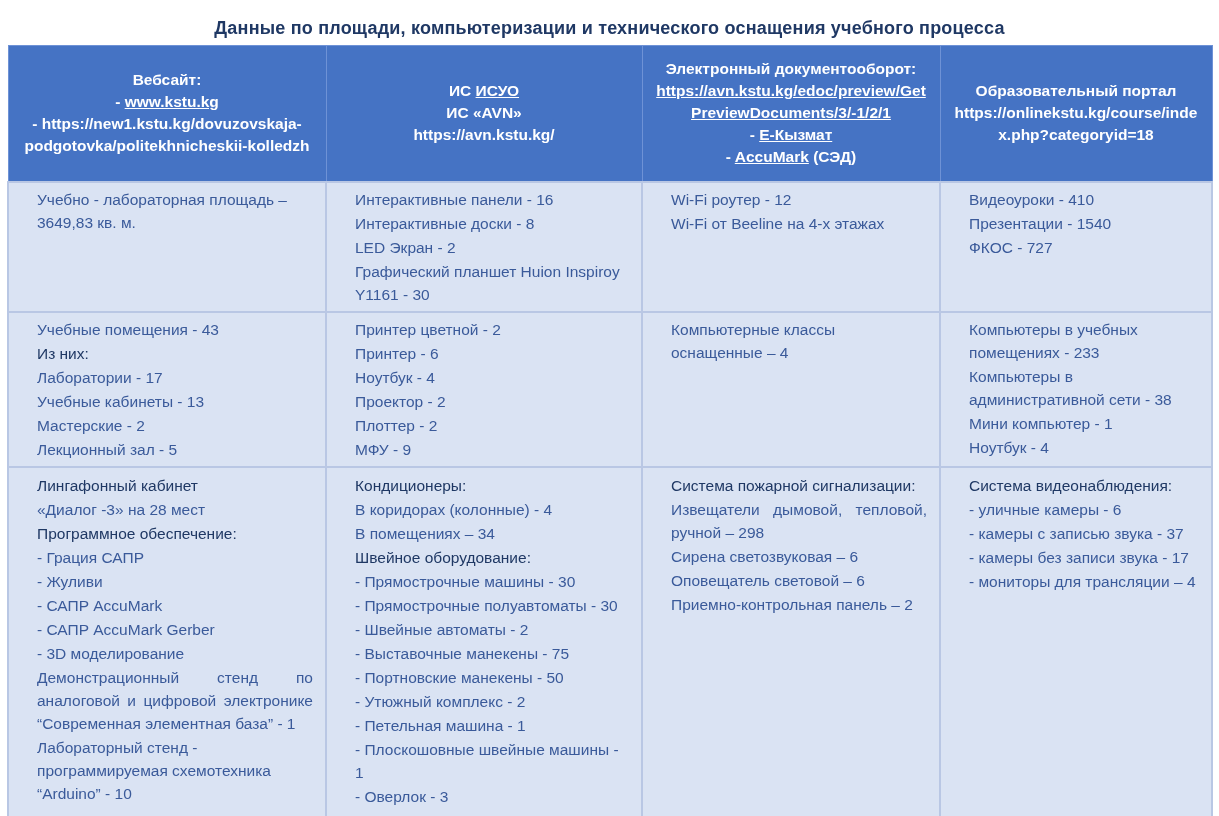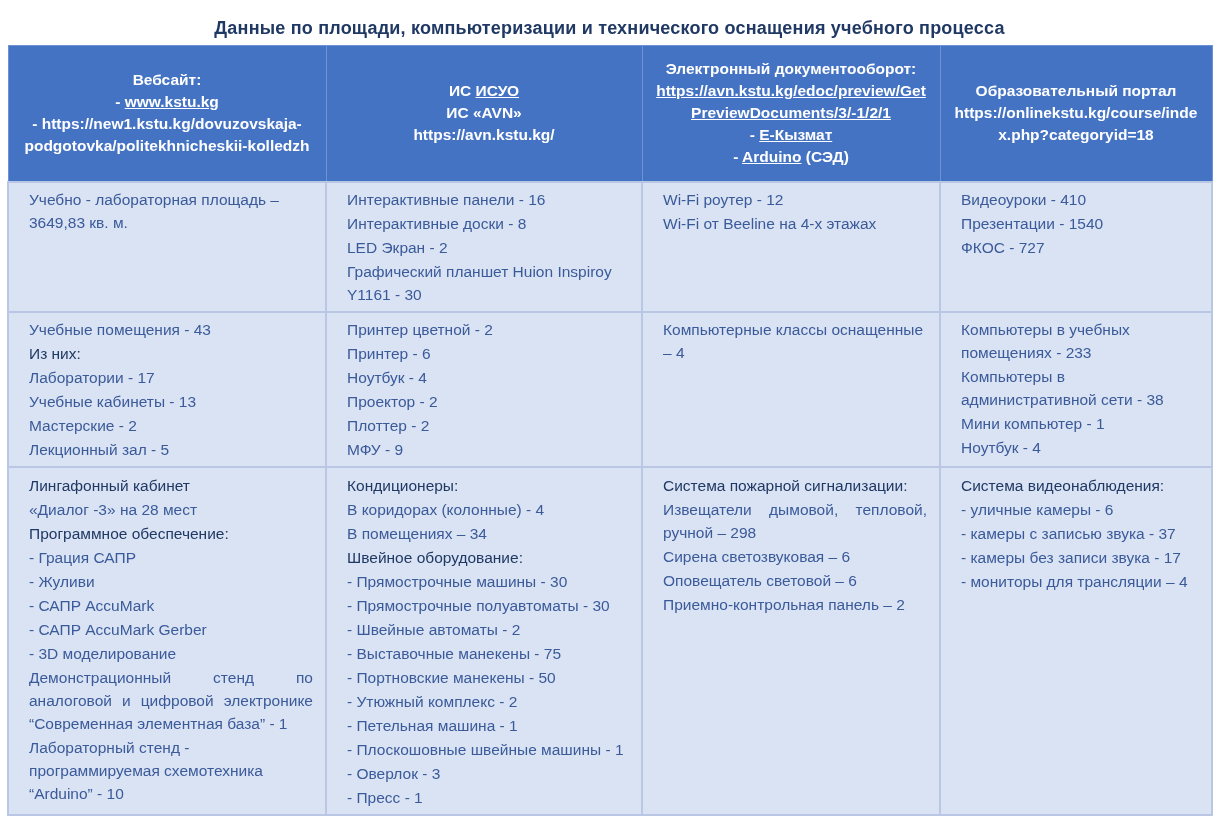--- a/index.html
+++ b/index.html
@@ -37,21 +37,21 @@
     text-align:center;vertical-align:middle;
     border:1px solid #6E92D6;
     padding:4px 10px;overflow:hidden;
   }
   th .hline{overflow-wrap:anywhere;}
   .u{text-decoration:underline;}
   td{
     background:var(--cell-bg);
     border:2px solid var(--border);
     vertical-align:top;
-    padding:5px 12px 4px 20px;
+    padding:5px 12px 4px 28px;
     font-size:15.5px;line-height:23px;
     overflow:hidden;
   }
   td p{margin:0 0 1px 0;}
   td p.b{font-weight:normal;color:var(--bold-text);margin-top:1px;margin-bottom:1px;}
   td p.j{text-align:justify;}
 </style>
 </head>
 <body>
 
@@ -74,21 +74,21 @@
           </th>
           <th>
             <div class="hline"><span>ИС </span><span class="u">ИСУО</span></div>
             <div class="hline"><span>ИС «AVN»</span></div>
             <div class="hline"><span>https://avn.kstu.kg/</span></div>
           </th>
           <th>
             <div class="hline"><span>Электронный документооборот:</span></div>
             <div class="hline"><span class="u">https://avn.kstu.kg/edoc/preview/GetPreviewDocuments/3/-1/2/1</span></div>
             <div class="hline"><span>- </span><span class="u">Е-Кызмат</span></div>
-            <div class="hline"><span>- </span><span class="u">Arduino</span><span> (СЭД)</span></div>
+            <div class="hline"><span>- </span><span class="u">AccuMark</span><span> (СЭД)</span></div>
           </th>
           <th>
             <div class="hline"><span>Образовательный портал</span></div>
             <div class="hline"><span>https://onlinekstu.kg/course/index.php?categoryid=18</span></div>
           </th>
         </tr>
     </thead>
     <tbody>
         <tr>
           <td>

